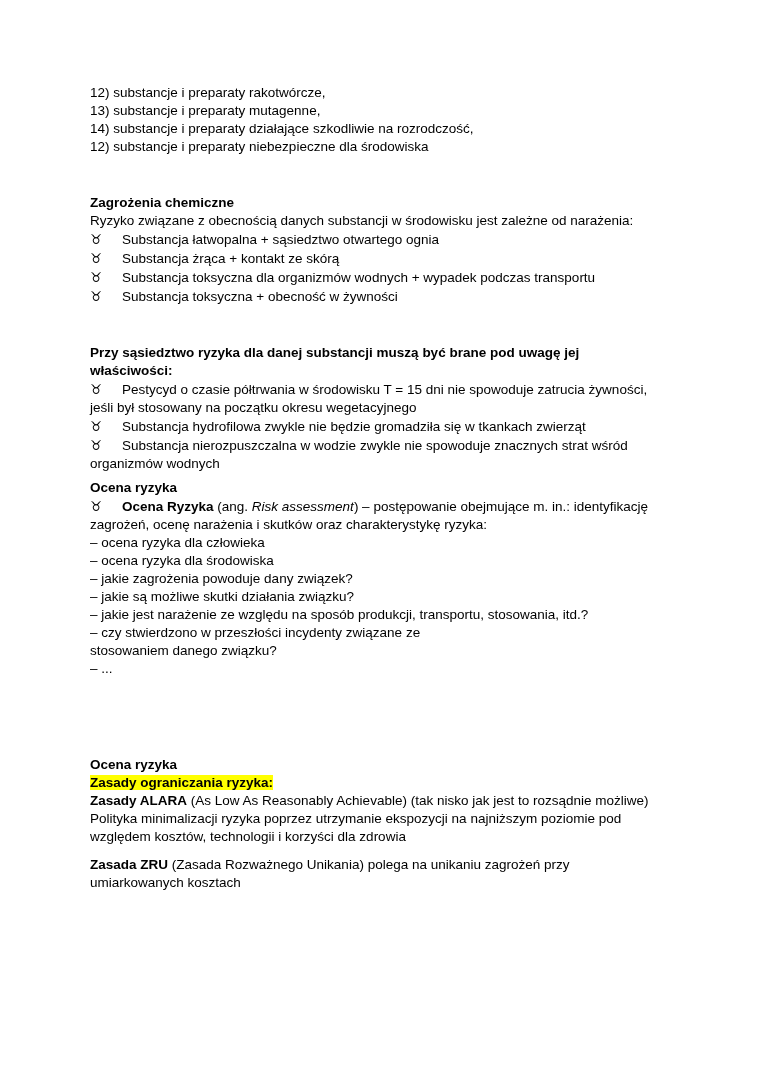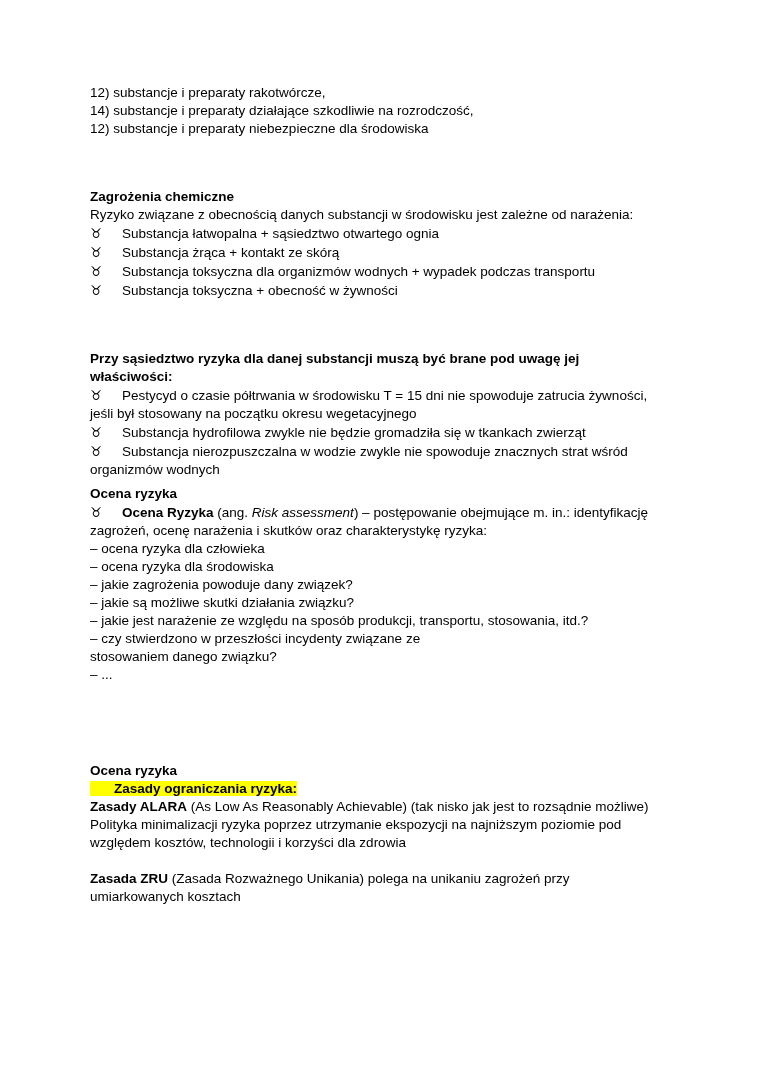--- a/index.html
+++ b/index.html
@@ -24,34 +24,35 @@
   .bullet {
     display: inline-block;
     width: 32px;
     font-family: "DejaVu Sans", sans-serif;
   }
   .dash-line { white-space: pre-line; }
   .highlight {
     font-weight: bold;
     background: #ffff00;
   }
-  .mt-38 { margin-top: 50px; }
+  .mt-38 { margin-top: 38px; }
   .mt-16 { margin-top: 0; }
   .mt-6  { margin-top: 6px; }
   .mt-78 { margin-top: 78px; }
-  .mt-18 { margin-top: 18px; }
+  .mt-18 { margin-top: 10px; }
 </style>
 </head>
 <body style="background: rgb(255, 255, 255); color: rgb(0, 0, 0);">
 
 <div class="page">
   <div class="content">
 
     <div>
       <div class="line">12) substancje i preparaty rakotwórcze,</div>
+      <div class="line">13) substancje i preparaty mutagenne,</div>
       <div class="line">14) substancje i preparaty działające szkodliwie na rozrodczość,</div>
       <div class="line">12) substancje i preparaty niebezpieczne dla środowiska</div>
     </div>
 
     <div class="mt-38">
       <div class="line bold">Zagrożenia chemiczne</div>
       <div>Ryzyko związane z obecnością danych substancji w środowisku jest zależne od narażenia:</div>
     </div>
 
     <div class="mt-16">
@@ -79,19 +80,19 @@
         <div class="line dash-line">– jakie są możliwe skutki działania związku?</div>
         <div class="line dash-line">– jakie jest narażenie ze względu na sposób produkcji, transportu, stosowania, itd.?</div>
         <div class="line dash-line">– czy stwierdzono w przeszłości incydenty związane ze
 stosowaniem danego związku?</div>
         <div class="line dash-line">– ...</div>
       </div>
     </div>
 
     <div class="mt-78">
       <div class="line bold">Ocena ryzyka</div>
-      <div class="line"><span class="highlight" style="background: rgb(255, 255, 0); padding-left: 24px;">Zasady ograniczania ryzyka:</span></div>
+      <div class="line"><span class="highlight" style="background: rgb(255, 255, 0);">Zasady ograniczania ryzyka:</span></div>
       <div><span class="bold">Zasady ALARA</span><span> (As Low As Reasonably Achievable) (tak nisko jak jest to rozsądnie możliwe) Polityka minimalizacji ryzyka poprzez utrzymanie ekspozycji na najniższym poziomie pod względem kosztów, technologii i korzyści dla zdrowia</span></div>
       <div class="mt-18"><span class="bold">Zasada ZRU</span><span> (Zasada Rozważnego Unikania) polega na unikaniu zagrożeń przy umiarkowanych kosztach</span></div>
     </div>
 
   </div>
 </div>
 
 </body></html>

